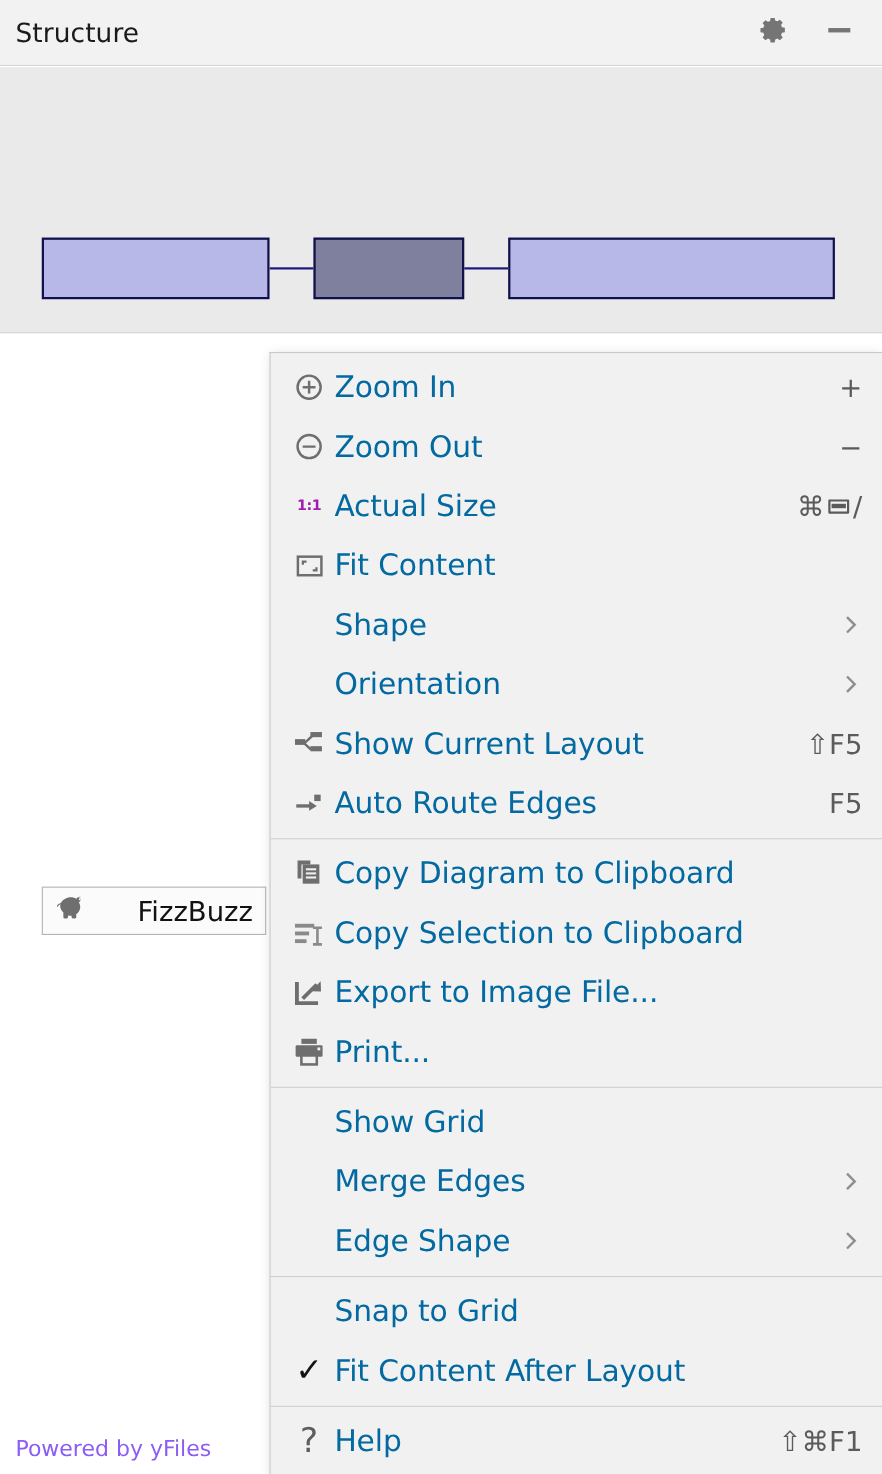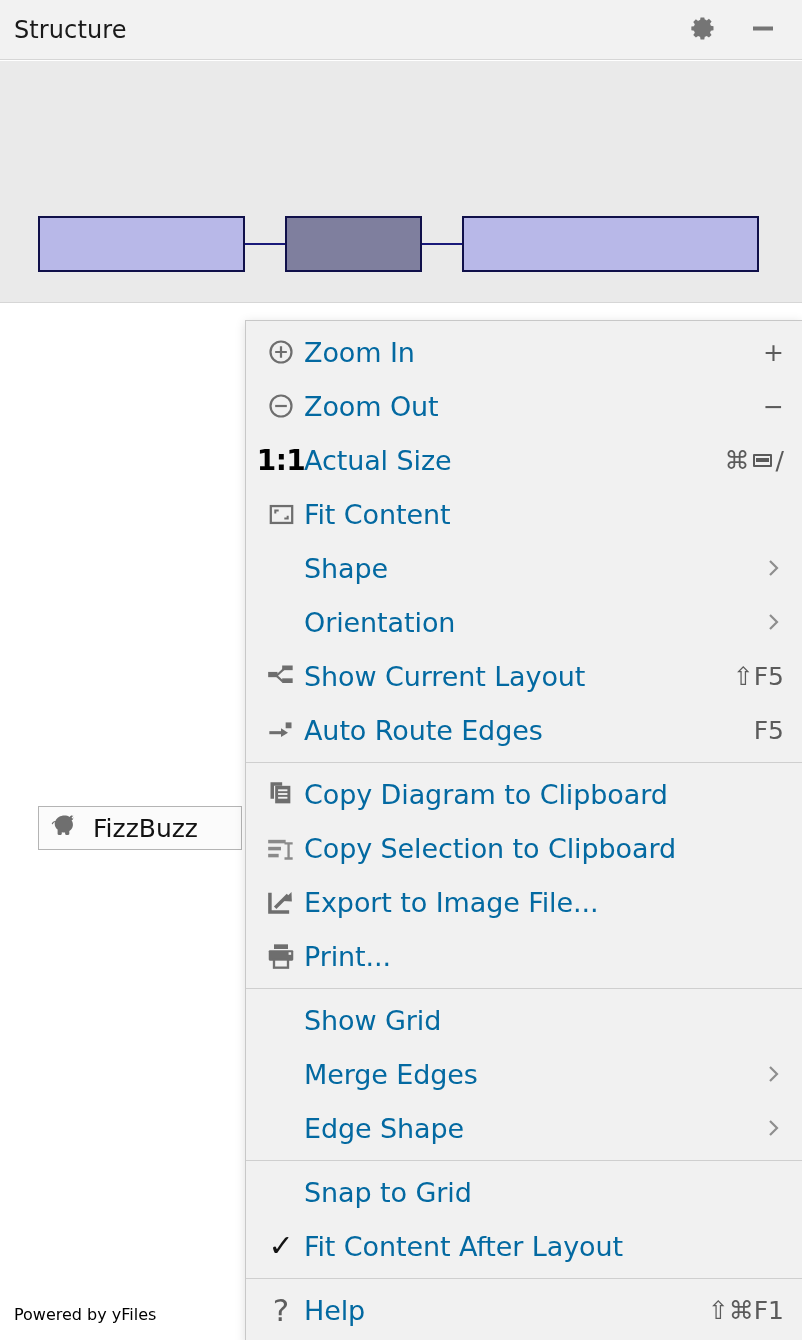--- a/index.html
+++ b/index.html
@@ -88,27 +88,28 @@
     display: flex;
     align-items: center;
     padding: 0 8px 0 10px;
     gap: 10px;
   }
   .project-node-label {
     font-size: 25px;
     color: #121212;
     font-family: "DejaVu Sans", sans-serif;
     white-space: nowrap;
+    margin-left: 32px;
   }
 
   .powered-by {
     position: absolute;
     left: 14px; top: 1305px;
-    font-size: 16px;
-    color: #000000;
+    font-size: 20px;
+    color: #8b5cf6;
     font-family: "DejaVu Sans", sans-serif;
     white-space: nowrap;
   }
 
   
   .context-menu {
     position: absolute;
     left: 245px; top: 320px;
     width: 557px;
     background: #f1f1f1;
@@ -184,23 +185,23 @@
     color: #141414;
     line-height: 1;
   }
   .qmark-glyph {
     font-size: 31px;
     color: #5e5e5e;
     line-height: 1;
     font-family: "DejaVu Sans", sans-serif;
   }
   .ratio-glyph {
-    font-size: 28px;
+    font-size: 13px;
     font-weight: bold;
-    color: #000000;
+    color: #a21caf;
     font-family: "DejaVu Sans", sans-serif;
     letter-spacing: -0.5px;
   }
 </style>
 </head>
 <body>
 
 <div id="app">
 
   <div class="tw-header">

